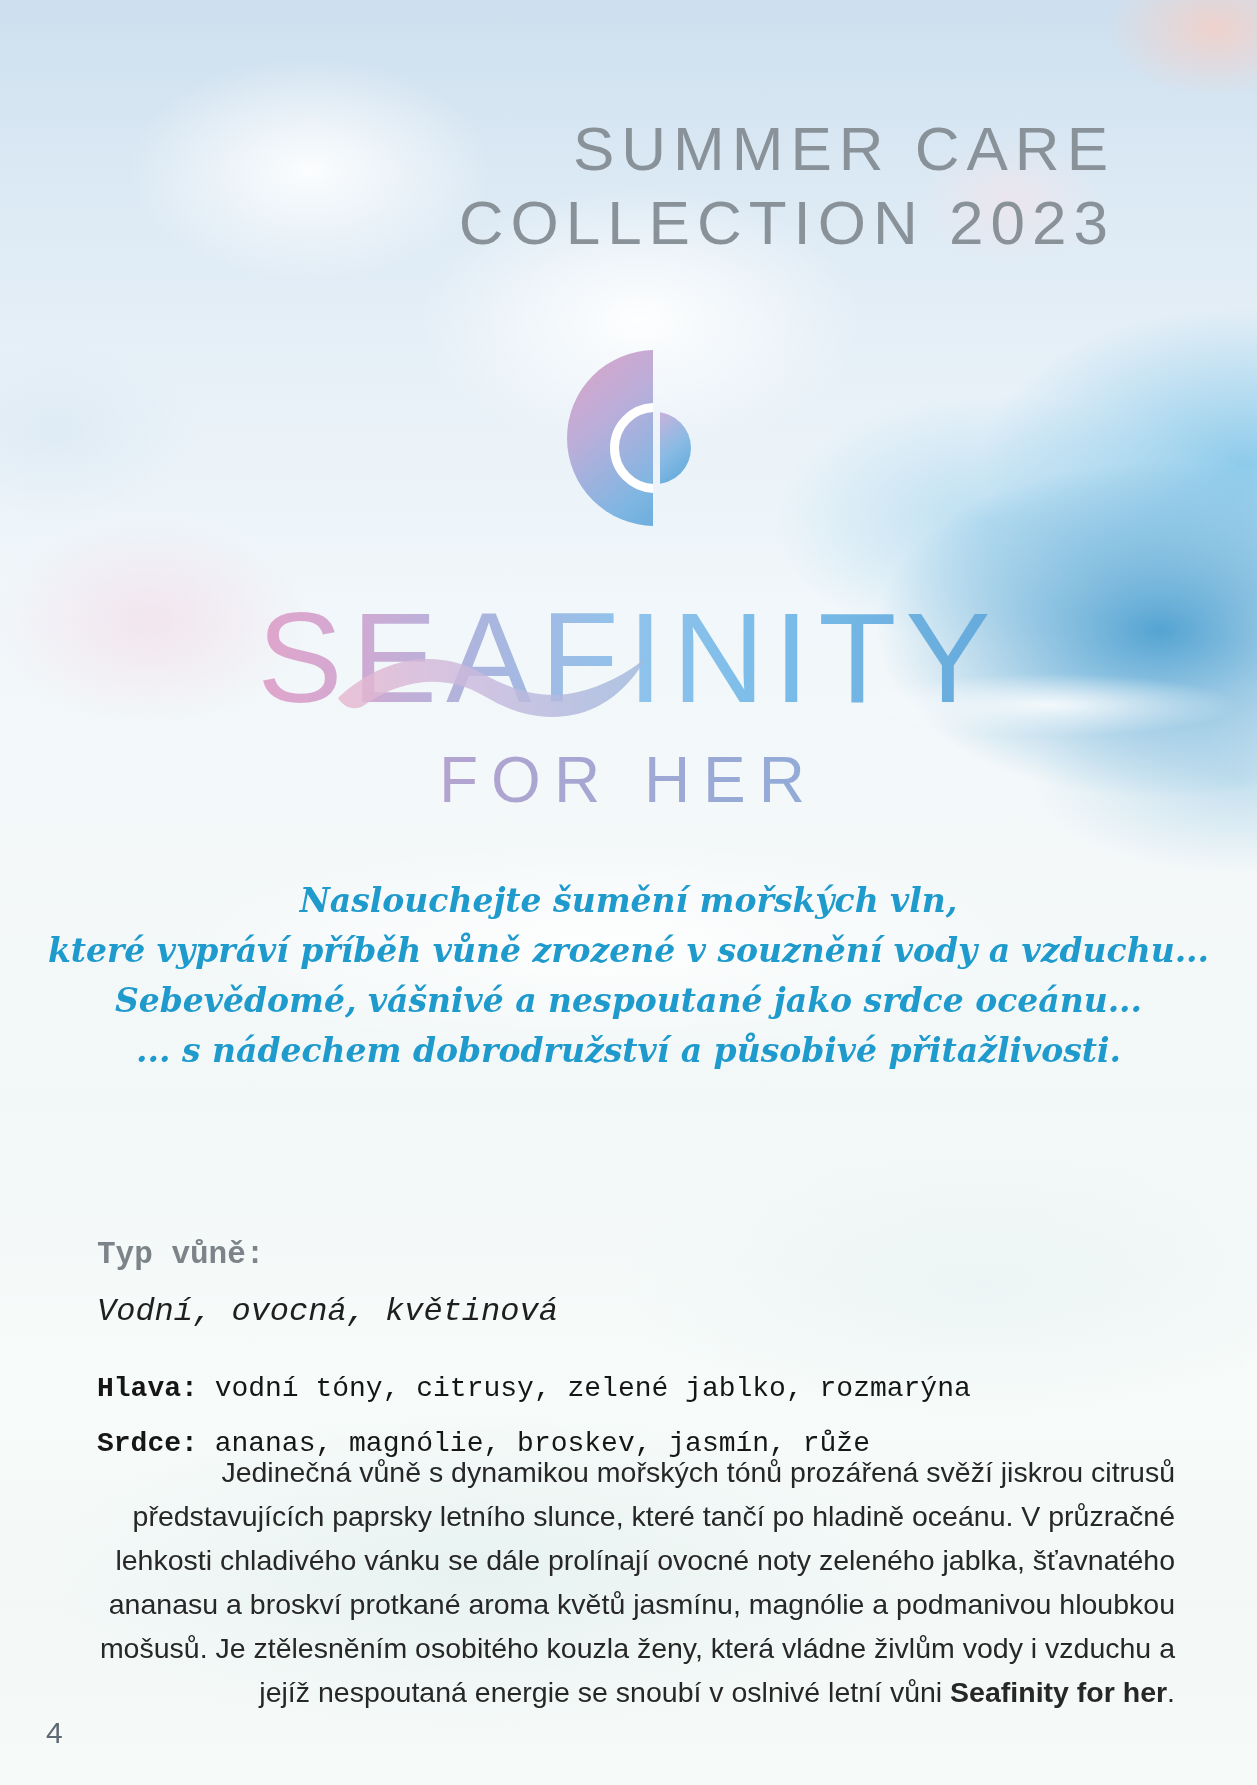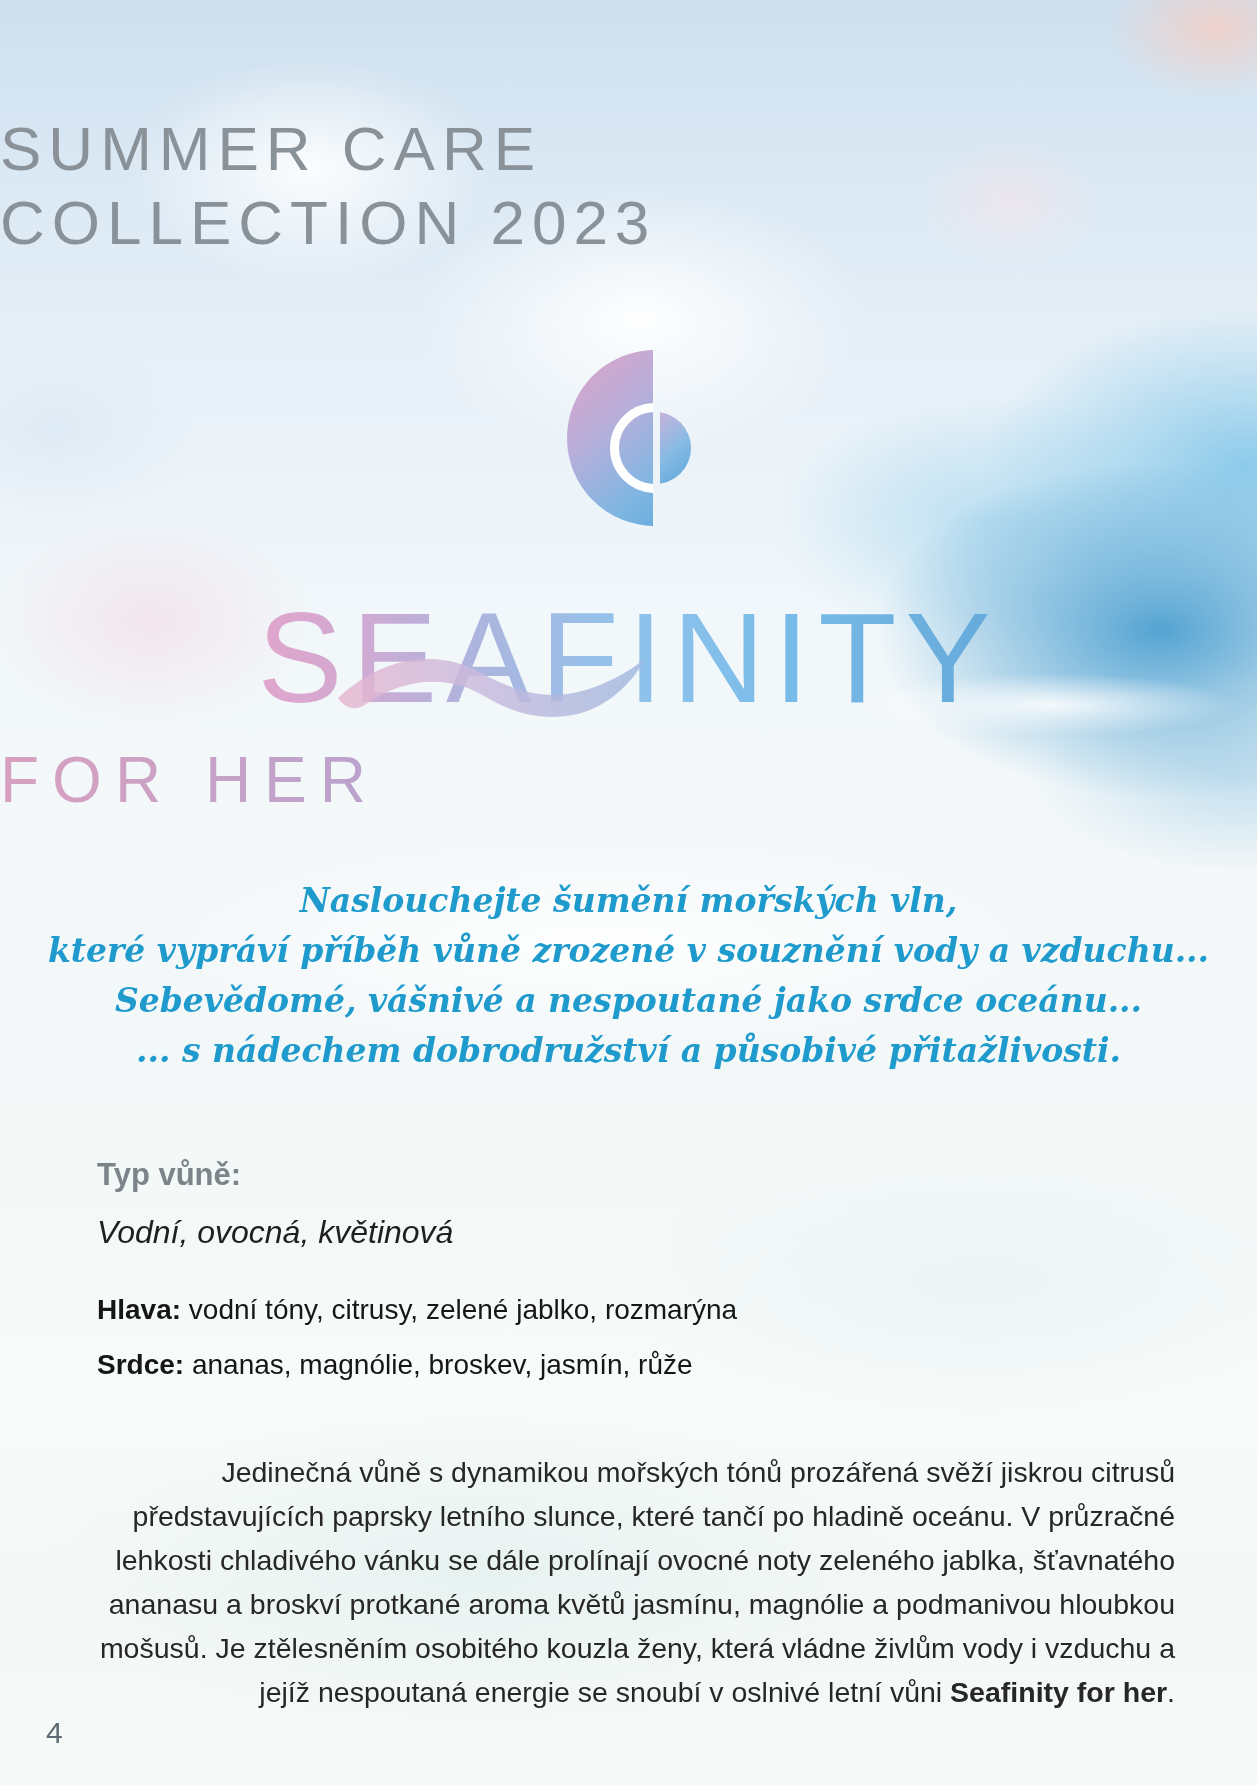--- a/index.html
+++ b/index.html
@@ -16,36 +16,36 @@
       radial-gradient(430px 255px at 1160px 630px, rgba(62,152,205,.88), transparent 66%),
       radial-gradient(390px 230px at 1245px 465px, rgba(130,198,233,.9), transparent 68%),
       radial-gradient(310px 180px at 990px 520px, rgba(165,213,238,.7), transparent 70%),
       radial-gradient(290px 130px at 1240px 780px, rgba(150,200,228,.5), transparent 72%),
       radial-gradient(620px 150px at 48% 53%, rgba(255,255,255,.9), transparent 72%),
       radial-gradient(600px 220px at 38% 88%, rgba(216,235,232,.45), transparent 72%),
       radial-gradient(500px 190px at 78% 72%, rgba(222,238,238,.4), transparent 72%),
       linear-gradient(180deg,#cddfee 0%,#dbe9f4 10%,#e8f1f8 22%,#f1f7fa 34%,#f4f8f9 48%,#f2f7f7 62%,#f7fbfa 78%,#f3f8f7 90%,#f6faf9 100%);
   }
   .abs{position:absolute;}
-  .hdr{top:112px;left:0;width:1115px;text-align:left;
+  .hdr{top:112px;left:0;width:1115px;text-align:right;
     font-size:62px;font-weight:200;letter-spacing:7px;line-height:1.2;color:#8a9299;}
   .logo{left:565px;top:350px;}
   .brand{top:594px;left:0;right:0;text-align:center;font-size:128px;font-weight:200;
     letter-spacing:9px;line-height:1;
     background:linear-gradient(90deg,#f0a3c8 0%,#eda2c6 14%,#d2a9d2 28%,#acb5de 38%,#90c3ec 50%,#7abce9 62%,#6aaede 75%,#5ba2d8 88%,#539bd4 100%);
     -webkit-background-clip:text;background-clip:text;color:transparent;}
   .swoosh{left:338px;top:648px;}
-  .brandsub{top:748px;left:0;right:0;text-align:left;font-size:64px;font-weight:200;
+  .brandsub{top:748px;left:0;right:0;text-align:center;font-size:64px;font-weight:200;
     letter-spacing:13px;line-height:1;
     background:linear-gradient(90deg,#d9a0bf 0%,#b4a3cf 35%,#96aad6 60%,#78b2e0 100%);
     -webkit-background-clip:text;background-clip:text;color:transparent;}
   .tagline{top:876px;left:0;right:0;text-align:center;
     font-family:"DejaVu Serif",serif;font-style:italic;font-weight:600;
     font-size:33px;line-height:50px;color:#1e9acc;}
-  .frag{left:97px;top:1157px;}
+  .frag{left:97px;top:1237px;font-family:Liberation Mono, monospace;}
   .type-label{font-size:31px;font-weight:bold;color:#7c848a;}
   .type-value{margin-top:21px;font-size:32px;font-style:italic;color:#1f1f1f;}
   .notes{margin-top:42px;}
   .note-line{font-size:28px;color:#161616;margin-bottom:21px;line-height:34px;}
   .note-label{font-weight:bold;}
   .desc{left:97px;top:1450px;width:1078px;font-size:28.5px;line-height:44px;color:#272727;text-align:right;}
   .pagenum{left:46px;top:1716px;font-size:30px;color:#5e6a73;}
 </style>
 </head>
 <body>

